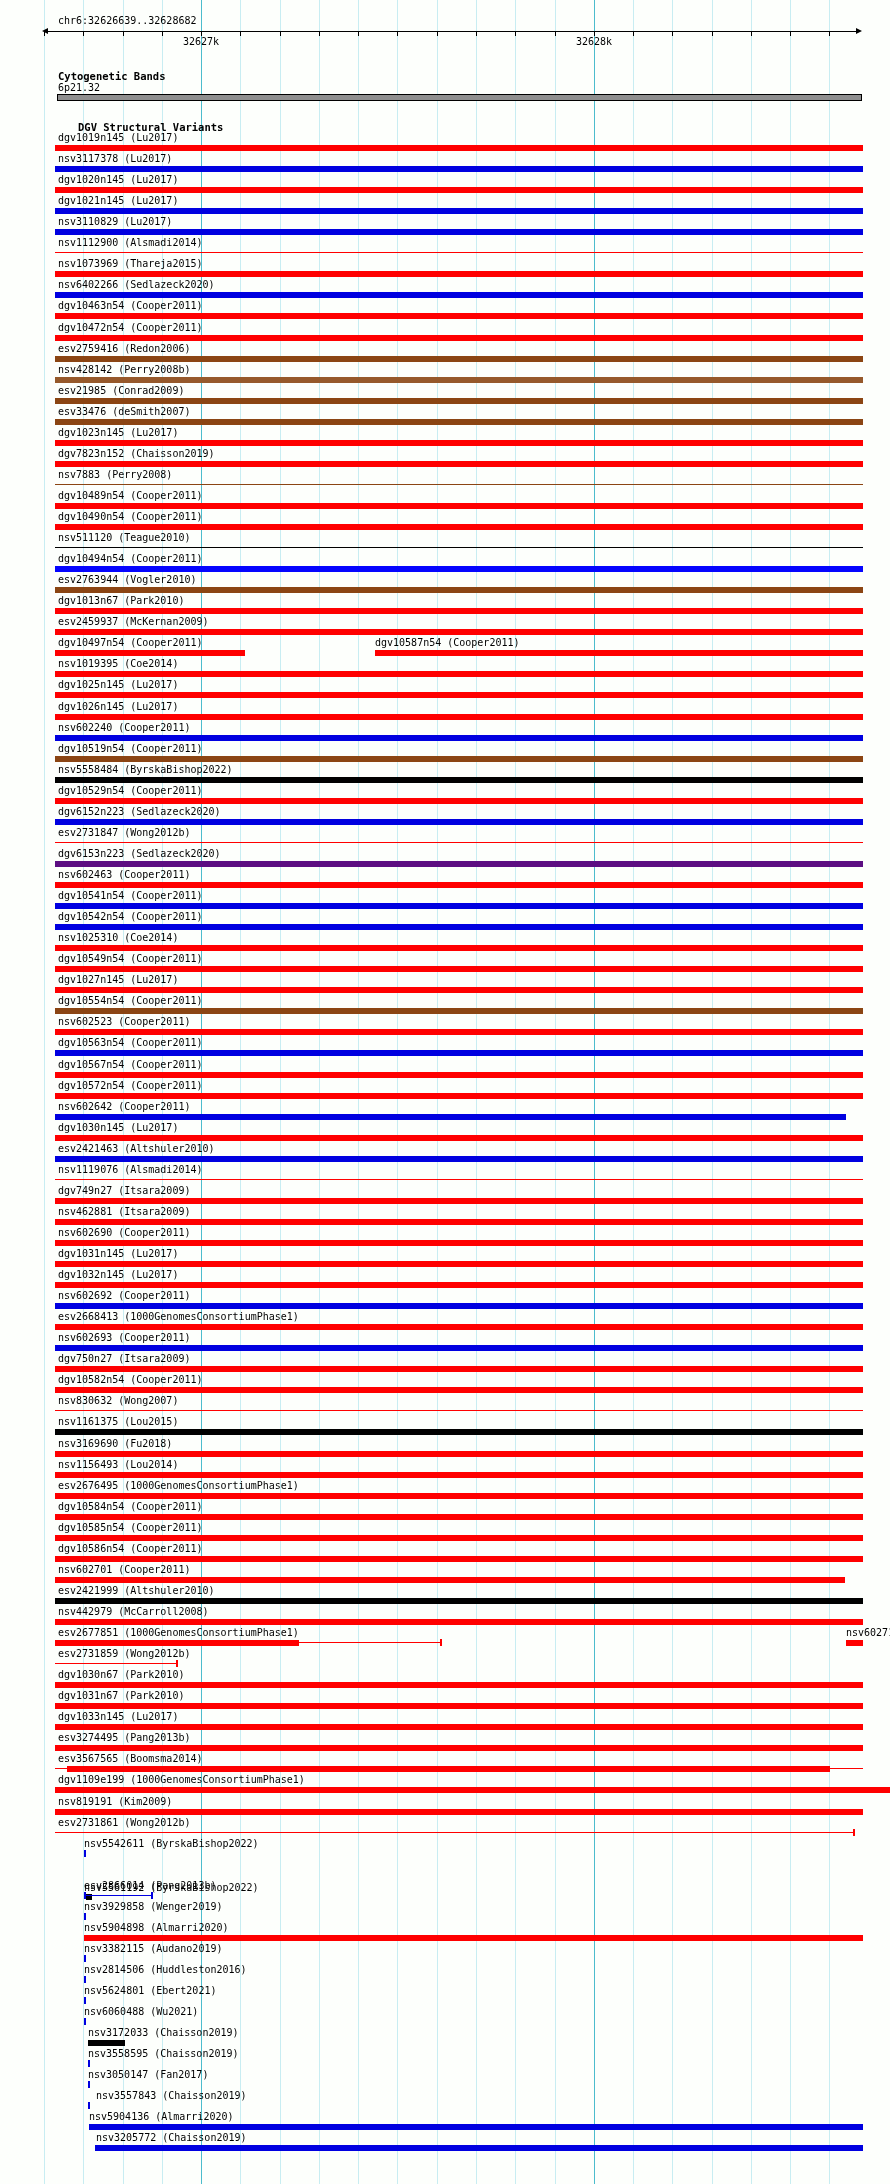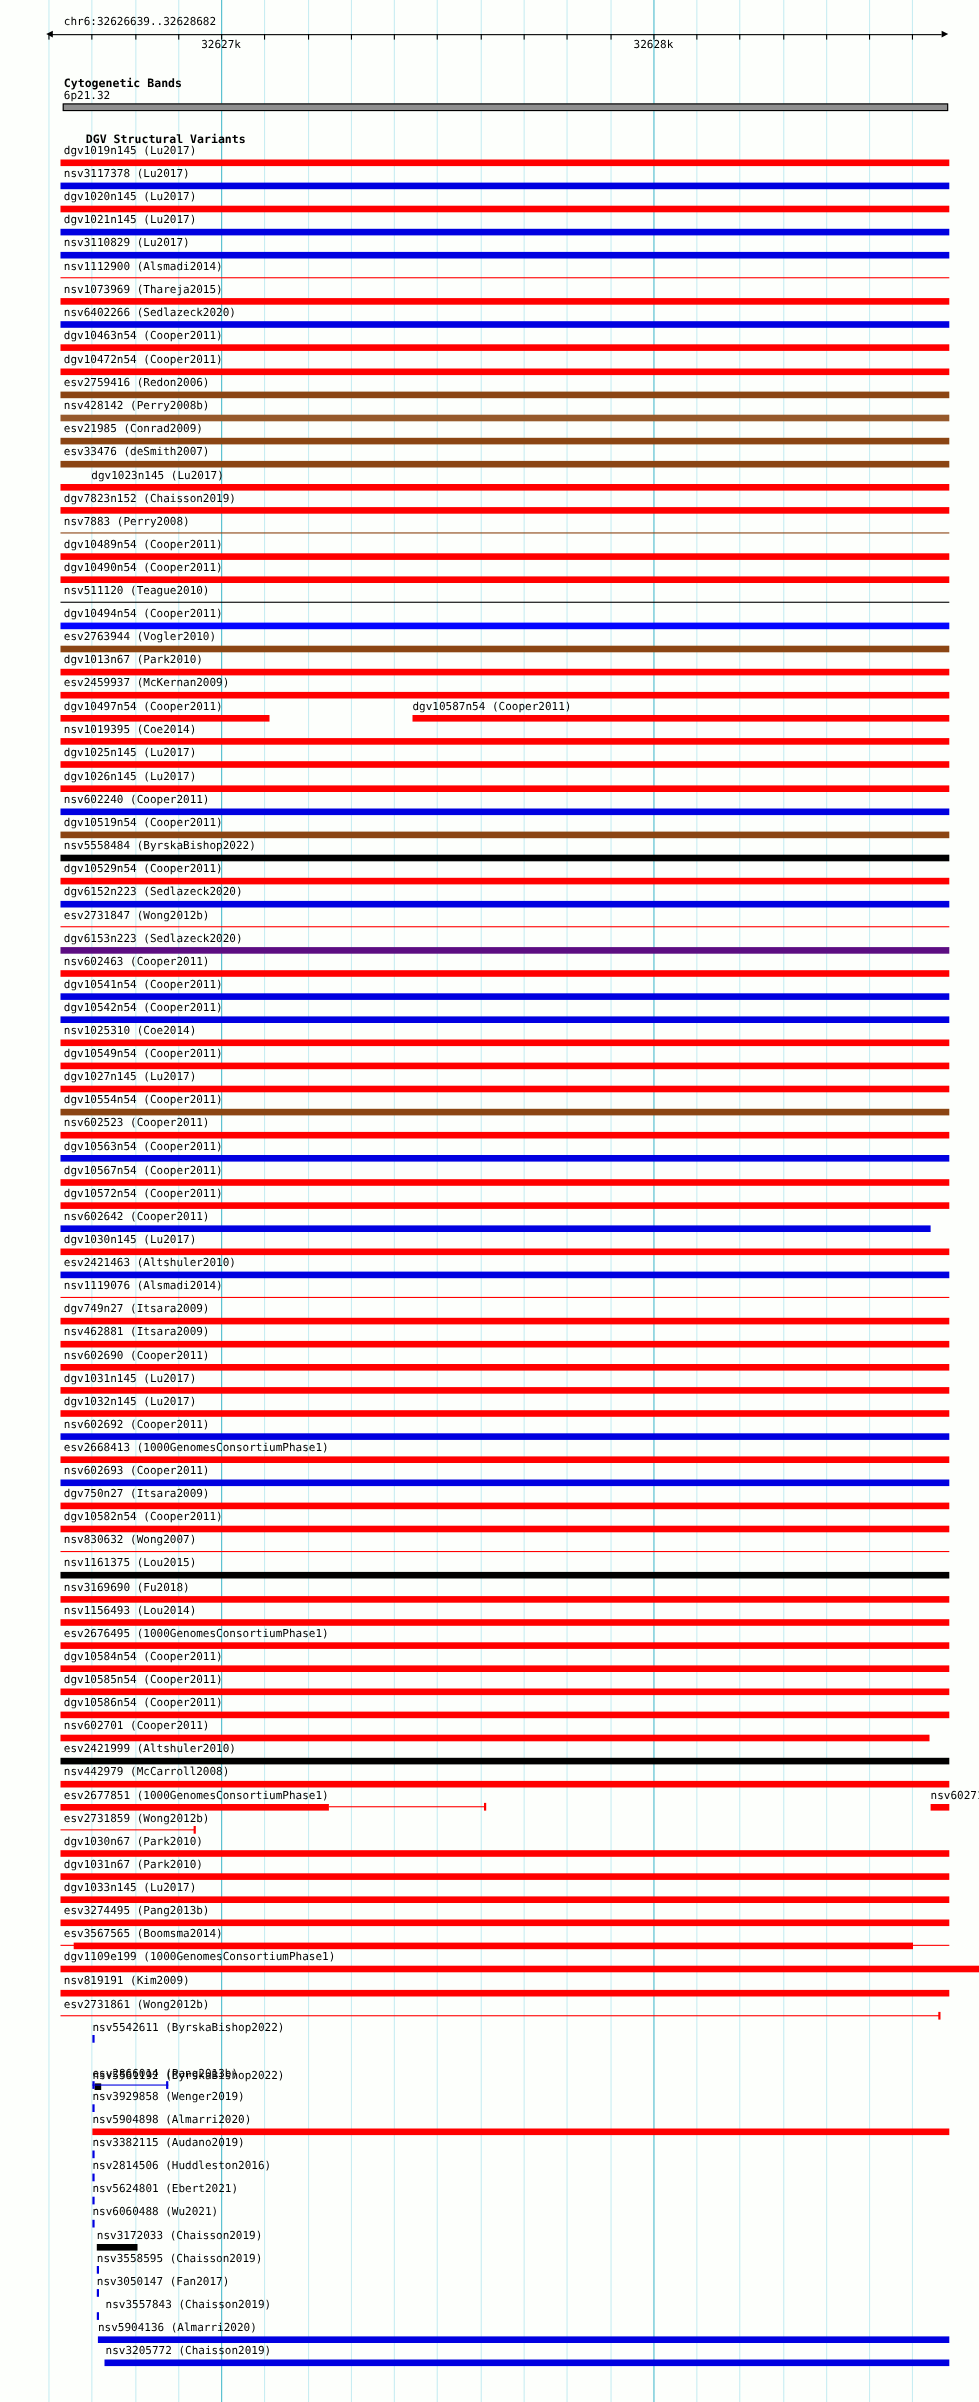--- a/index.html
+++ b/index.html
@@ -151,21 +151,21 @@
       </div>
       <div class="vrow" style="top: 386px;">
         <div class="vlabel" style="left: 58px;">esv21985 (Conrad2009)</div>
         <div class="seg seg-bar" style="left: 55px; width: 808px; background: rgb(139, 69, 19);"></div>
       </div>
       <div class="vrow" style="top: 407px;">
         <div class="vlabel" style="left: 58px;">esv33476 (deSmith2007)</div>
         <div class="seg seg-bar" style="left: 55px; width: 808px; background: rgb(139, 69, 19);"></div>
       </div>
       <div class="vrow" style="top: 428px;">
-        <div class="vlabel" style="left: 58px; margin-left: 25px;">dgv1023n145 (Lu2017)</div>
+        <div class="vlabel" style="left: 58px;">dgv1023n145 (Lu2017)</div>
         <div class="seg seg-bar" style="left: 55px; width: 808px; background: rgb(255, 0, 0);"></div>
       </div>
       <div class="vrow" style="top: 449px;">
         <div class="vlabel" style="left: 58px;">dgv7823n152 (Chaisson2019)</div>
         <div class="seg seg-bar" style="left: 55px; width: 808px; background: rgb(255, 0, 0);"></div>
       </div>
       <div class="vrow" style="top: 470px;">
         <div class="vlabel" style="left: 58px;">nsv7883 (Perry2008)</div>
         <div class="seg seg-line" style="left: 55px; width: 808px; background: rgb(139, 69, 19);"></div>
       </div>

